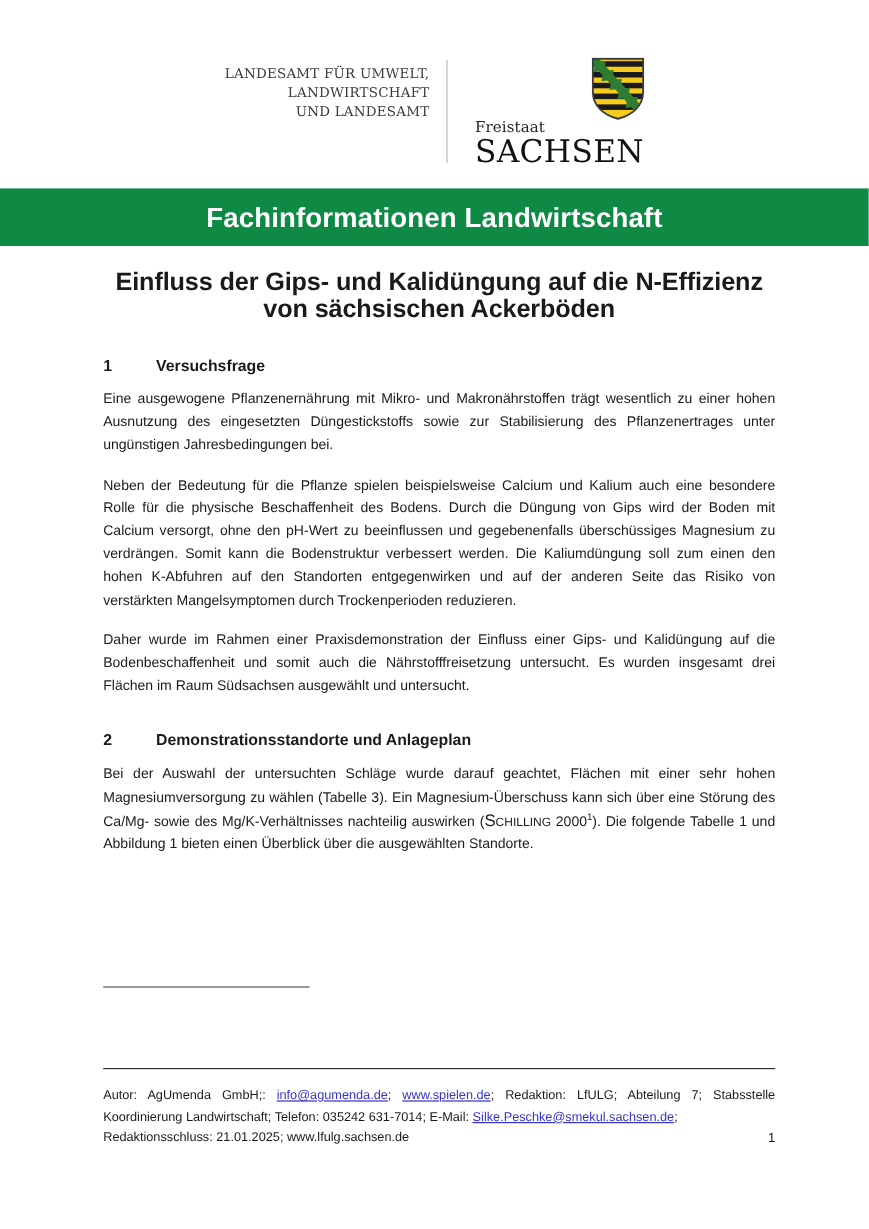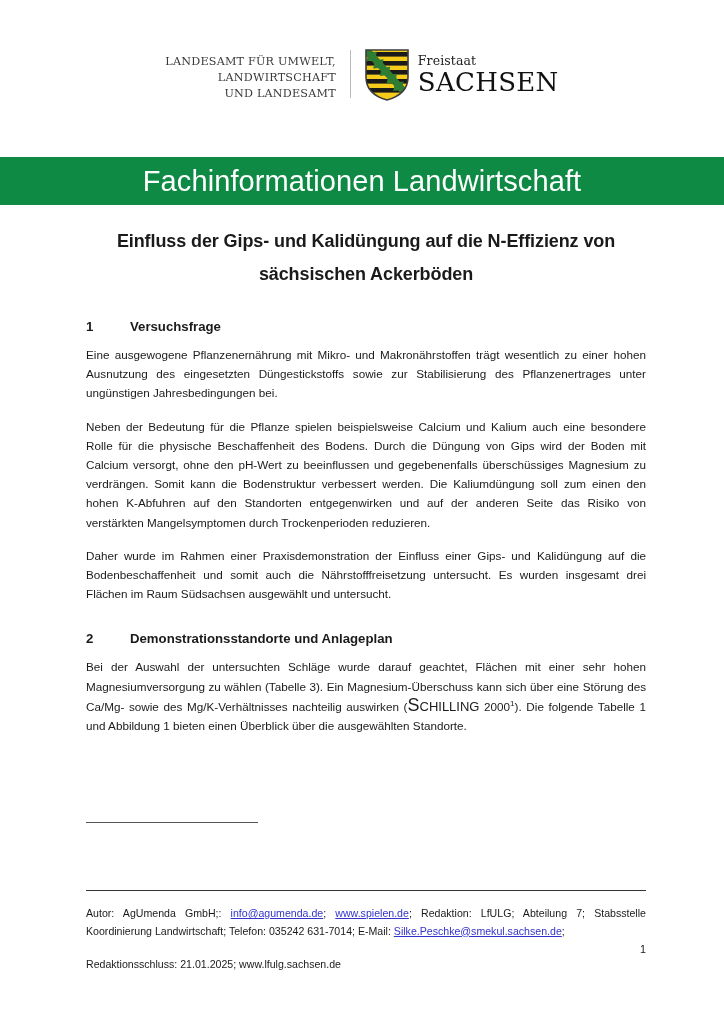--- a/index.html
+++ b/index.html
@@ -42,23 +42,24 @@
     padding-top: 10px;
     padding-right: 14px;
   }
   .masthead-divider {
     width: 1px;
     background: #b9b9b9;
     margin: 6px 0 4px 0;
   }
   .brand {
     display: flex;
-    align-items: center;
+    align-items: flex-end;
     padding-left: 14px;
     padding-top: 4px;
+    flex-direction: column;
   }
   .crest {
     width: 44px;
     height: 52px;
     flex: 0 0 auto;
   }
   .brand-text {
     margin-left: 9px;
     line-height: 1;
   }
@@ -85,37 +86,37 @@
     left: 0;
     width: 724px;
     height: 48px;
     background: #0e8a45;
     display: flex;
     align-items: center;
     justify-content: center;
   }
   .banner-title {
     color: #ffffff;
-    font-size: 29px;
-    font-weight: normal;
+    font-size: 23px;
+    font-weight: bold;
     letter-spacing: 0.1px;
   }
 
   
   .page {
     position: absolute;
     left: 86px;
     top: 205px;
     width: 560px;
   }
   .doc-title {
     text-align: center;
-    font-size: 18px;
-    font-weight: bold;
-    line-height: 33px;
+    font-size: 21px;
+    font-weight: bold;
+    line-height: 22px;
     margin: 20px 0 0 0;
     letter-spacing: -0.1px;
   }
   .doc-subtitle {
     text-align: center;
     font-size: 12.6px;
     font-weight: bold;
     line-height: 18px;
     margin: 21px 0 0 0;
   }
@@ -131,21 +132,21 @@
   p.body {
     font-size: 11.7px;
     line-height: 19.2px;
     text-align: justify;
     margin: 0 0 14px 0;
     hyphens: none;
   }
   p.body:last-child { margin-bottom: 0; }
   .sc {
     font-variant: small-caps;
-    font-size: 18px;
+    font-size: 14px;
   }
   sup { font-size: 8px; vertical-align: super; line-height: 0; }
 
   
   .footnote-area {
     position: absolute;
     left: 86px;
     top: 822px;
     width: 560px;
   }
@@ -173,21 +174,21 @@
     height: 1px;
     background: #333;
     margin-bottom: 14px;
   }
   .footer-text {
     font-size: 10.6px;
     line-height: 17.5px;
     text-align: justify;
     margin: 0;
   }
-  .footer-text.last { text-align: left; margin-top: 16px; }
+  .footer-text.last { text-align: left; }
   a.link {
     color: #3333cc;
     text-decoration: underline;
     margin-top: 30px;
   }
   .page-number {
     position: absolute;
     left: 0;
     top: 943px;
     width: 646px;

